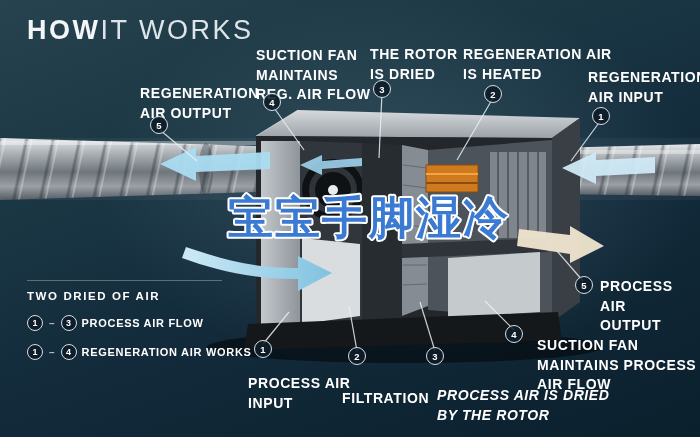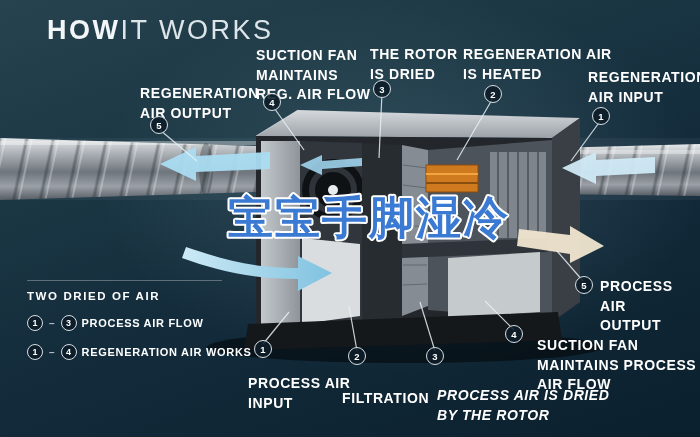--- a/index.html
+++ b/index.html
@@ -5,21 +5,21 @@
   * { margin:0; padding:0; box-sizing:border-box; }
   html,body { background:#0a1a24; font-family:"Liberation Sans", sans-serif; }
   .stage {
     position:relative; width:700px; height:437px; overflow:hidden;
     background:
       radial-gradient(ellipse 430px 270px at 57% 42%, rgba(145,175,190,0.22), rgba(145,175,190,0) 70%),
       linear-gradient(160deg, #27434f 0%, #1b3744 30%, #122a3a 60%, #0b202d 100%);
   }
   .scene, .wm-layer { position:absolute; left:0; top:0; width:700px; height:437px; }
   .title { position:absolute; left:27px; top:15px; font-size:27px; letter-spacing:2.5px; color:#f2f6f8; }
-  .t-bold { font-weight:700;margin-left:20px; }
+  .t-bold { font-weight:700; }
   .t-light { font-weight:300; color:#dde5ea; }
   .callout-label {
     position:absolute; color:#ffffff; font-size:14px; font-weight:bold;
     letter-spacing:0.6px; line-height:1.4; white-space:pre-line; text-transform:uppercase;
   }
   .badge {
     position:absolute; width:18px; height:18px; border-radius:50%;
     border:1.5px solid #d9dfe3; background:rgba(12,28,40,0.88);
     color:#ffffff; font-size:9.5px; font-weight:bold;
     display:flex; align-items:center; justify-content:center;

